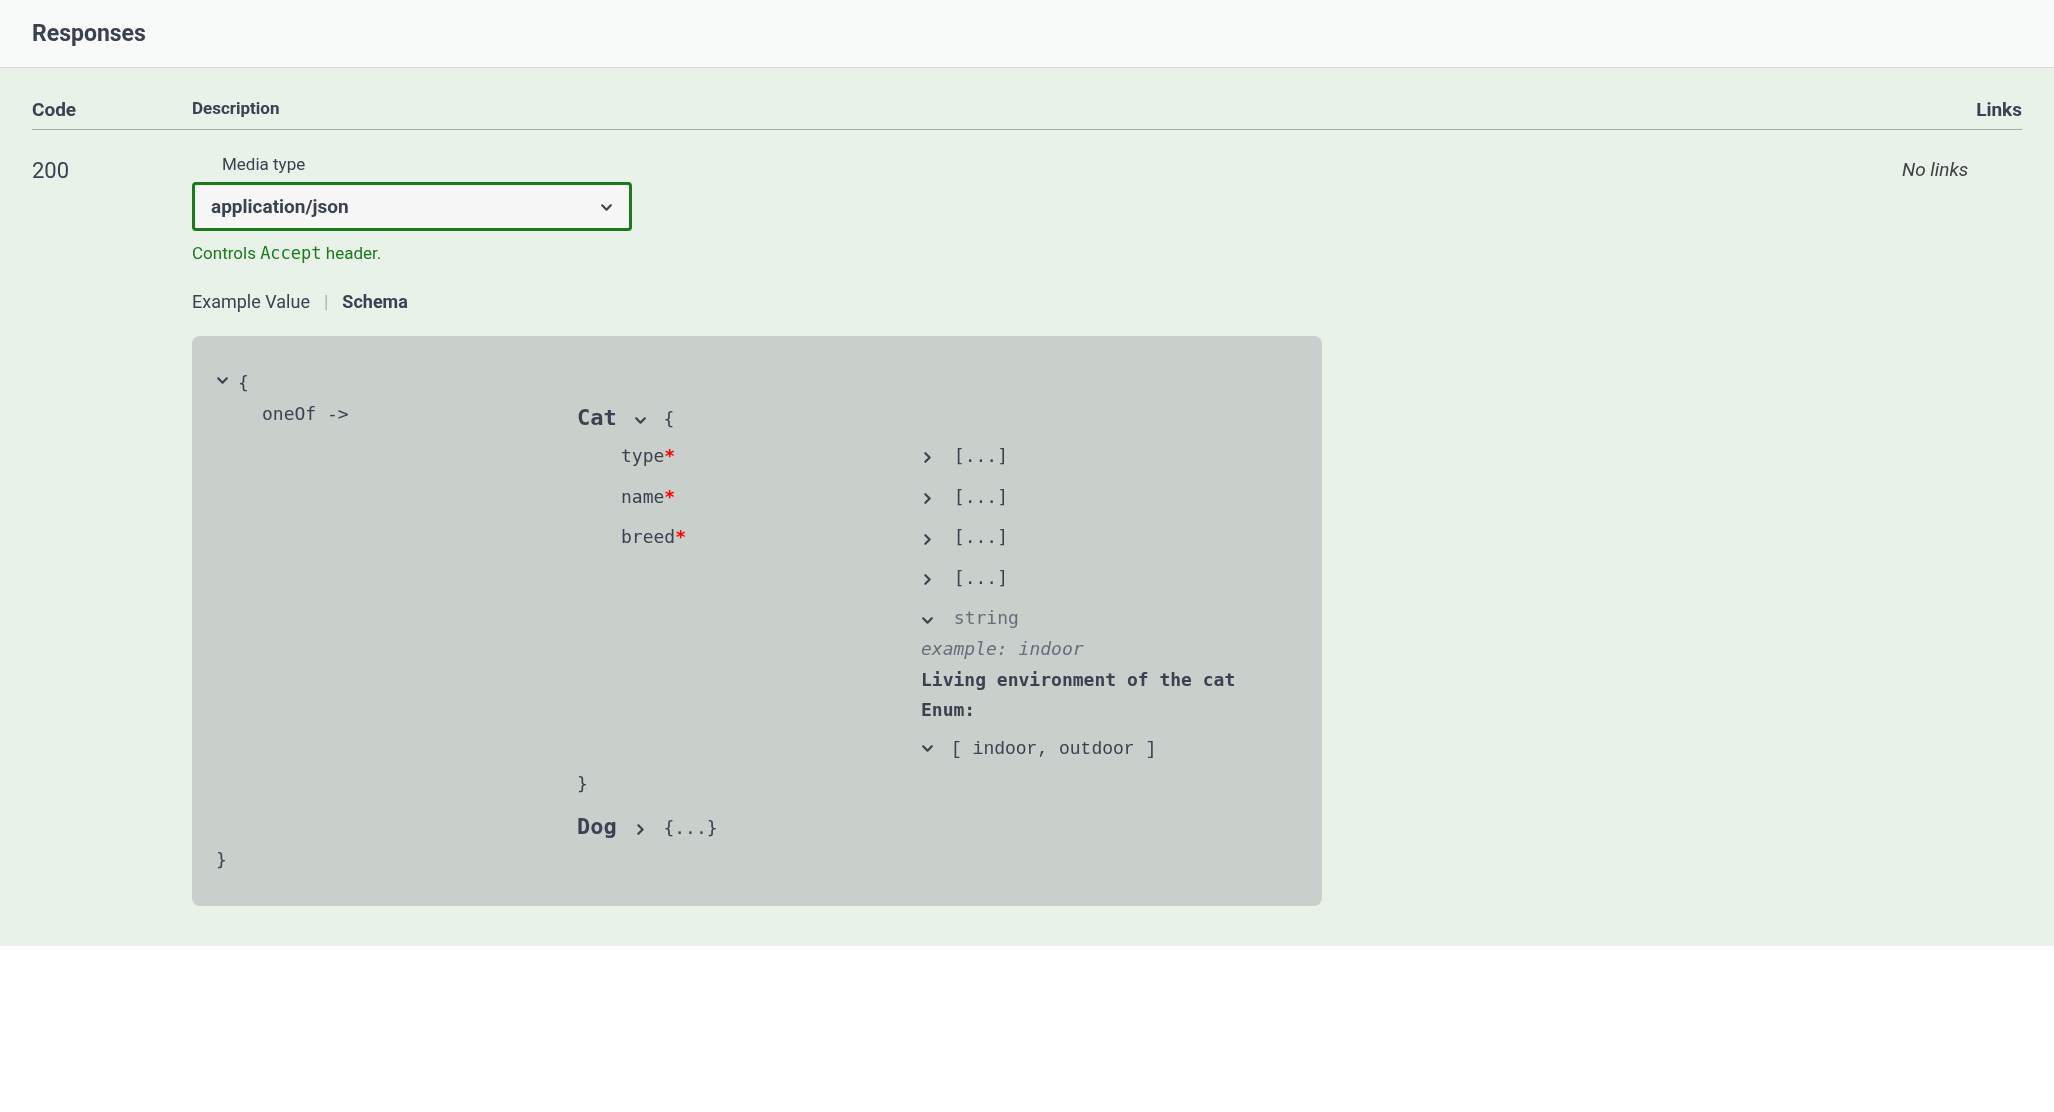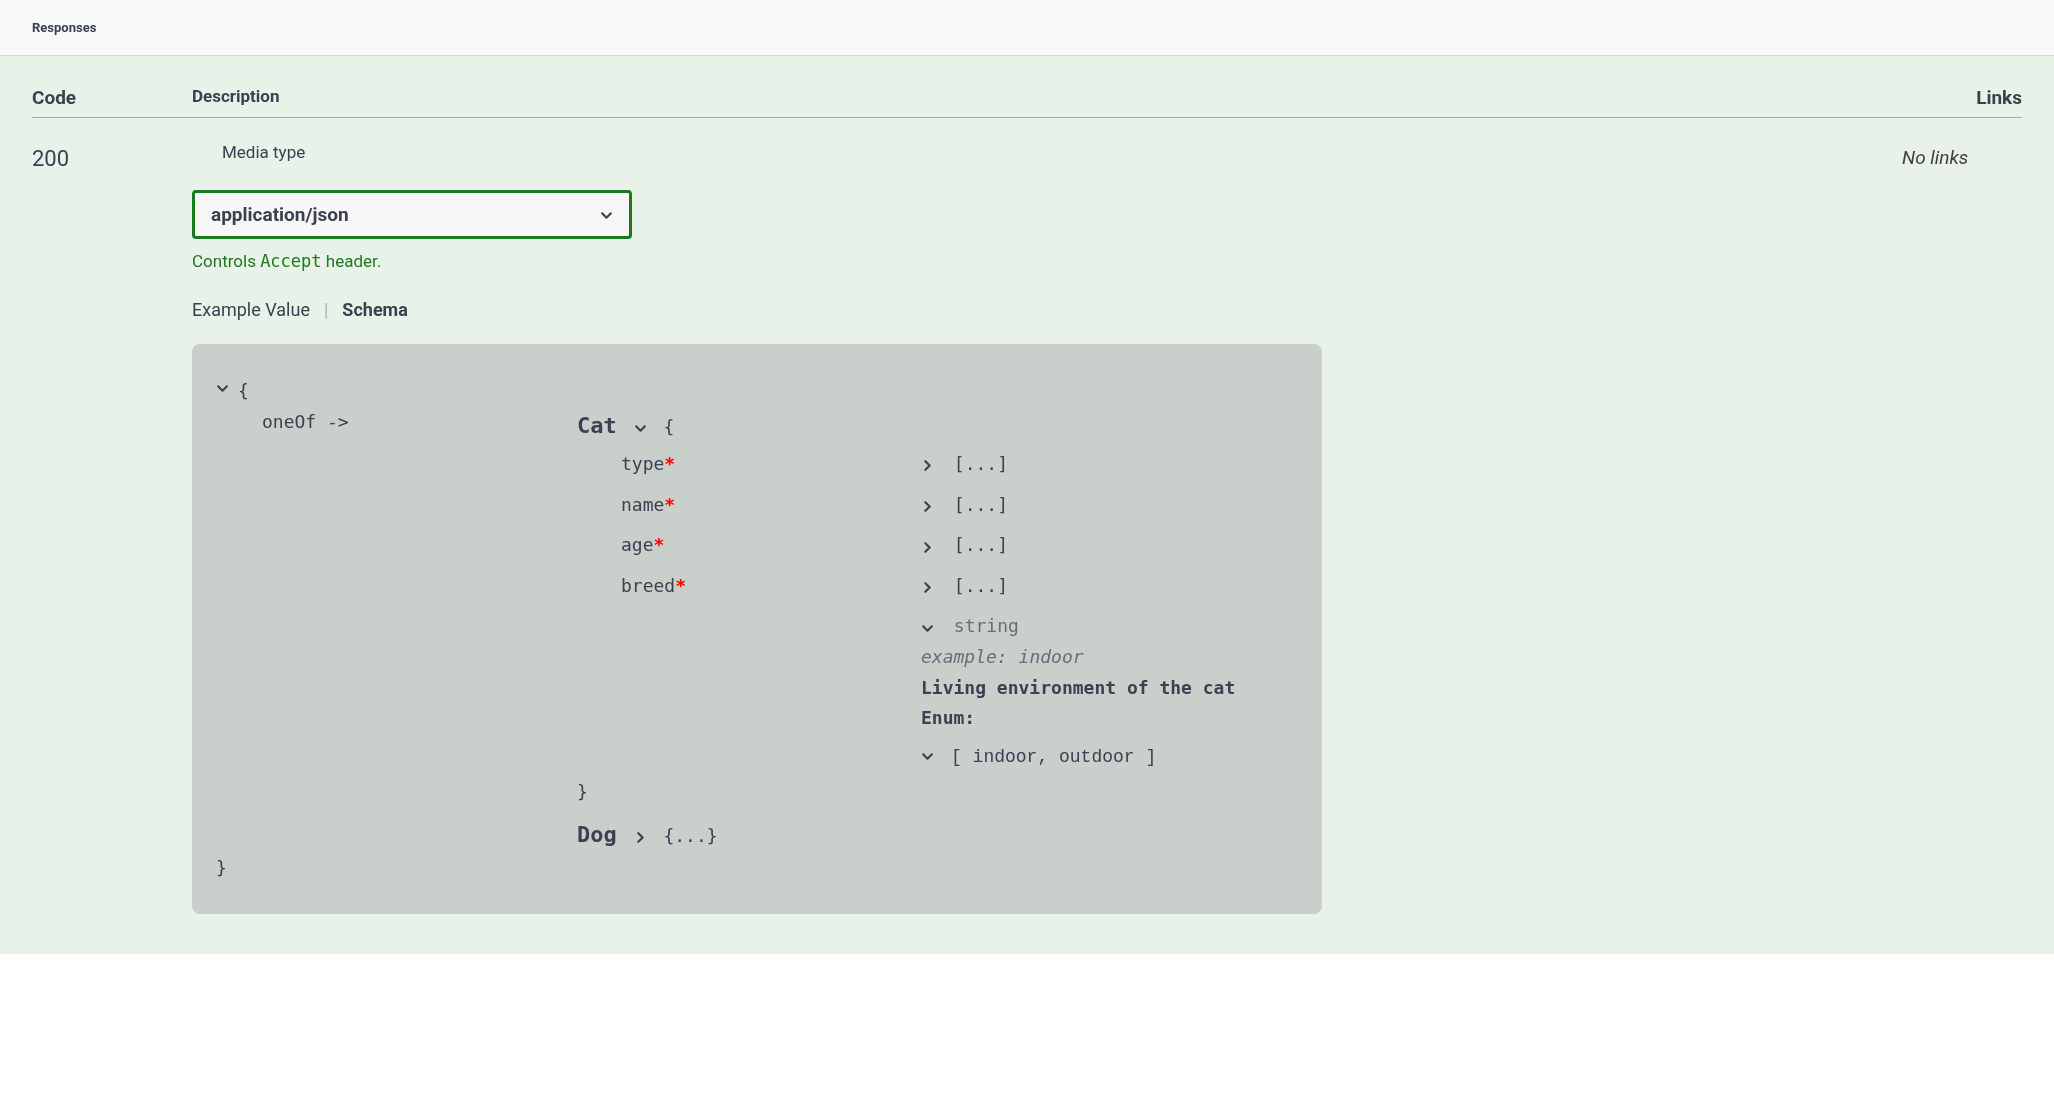--- a/index.html
+++ b/index.html
@@ -11,21 +11,21 @@
       font-family: -apple-system, BlinkMacSystemFont, "Segoe UI", Roboto, Helvetica, Arial, sans-serif;
       background: #fff;
       color: #3b4151;
     }
     .header {
       background: #f8fafa;
       padding: 20px 32px;
       border-bottom: 1px solid #d8d8d8;
     }
     .header h4 {
-      font-size: 13px;
+      font-size: 23px;
       font-weight: 700;
       color: #3b4151;
     }
     .content {
       background: #e8f2e9;
       padding: 30px 32px 40px 32px;
     }
     .table-header {
       display: flex;
       border-bottom: 1px solid #a9a9a9;
@@ -83,21 +83,20 @@
       justify-content: space-between;
       width: 440px;
       padding: 10px 16px;
       background: #f7f7f7;
       border: 3px solid #1b7a1b;
       border-radius: 4px;
       font-size: 19px;
       font-weight: 700;
       color: #3b4151;
       cursor: pointer;
-      margin-top: 20px;
     }
     .media-select .chev {
       font-size: 14px;
     }
     .controls-hint {
       margin-top: 12px;
       font-size: 17px;
       color: #1b7a1b;
     }
     .controls-hint .mono {
@@ -272,21 +271,20 @@
                       <path d="M2 4 L6 8 L10 4" stroke="#3b4151" stroke-width="2" fill="none" stroke-linecap="round" stroke-linejoin="round"></path>
                     </svg>
                 </span>
                 <span class="brace"> {</span>
               </div>
 
               <div class="props-grid">
                 <div class="props-left">
                   <div class="prop-line"><span>type</span><span class="required">*</span></div>
                   <div class="prop-line"><span>name</span><span class="required">*</span></div>
-                  <div class="prop-line"><span>age</span><span class="required">*</span></div>
                   <div class="prop-line"><span>breed</span><span class="required">*</span></div>
                 </div>
                 <div class="props-right">
                   <div class="val-line">
                     <span class="caret">
                       <svg class="caret-svg" viewBox="0 0 12 12">
                           <path d="M4 2 L8 6 L4 10" stroke="#3b4151" stroke-width="2" fill="none" stroke-linecap="round" stroke-linejoin="round"></path>
                         </svg>
                     </span>
                     <span class="collapsed">[...]</span>

